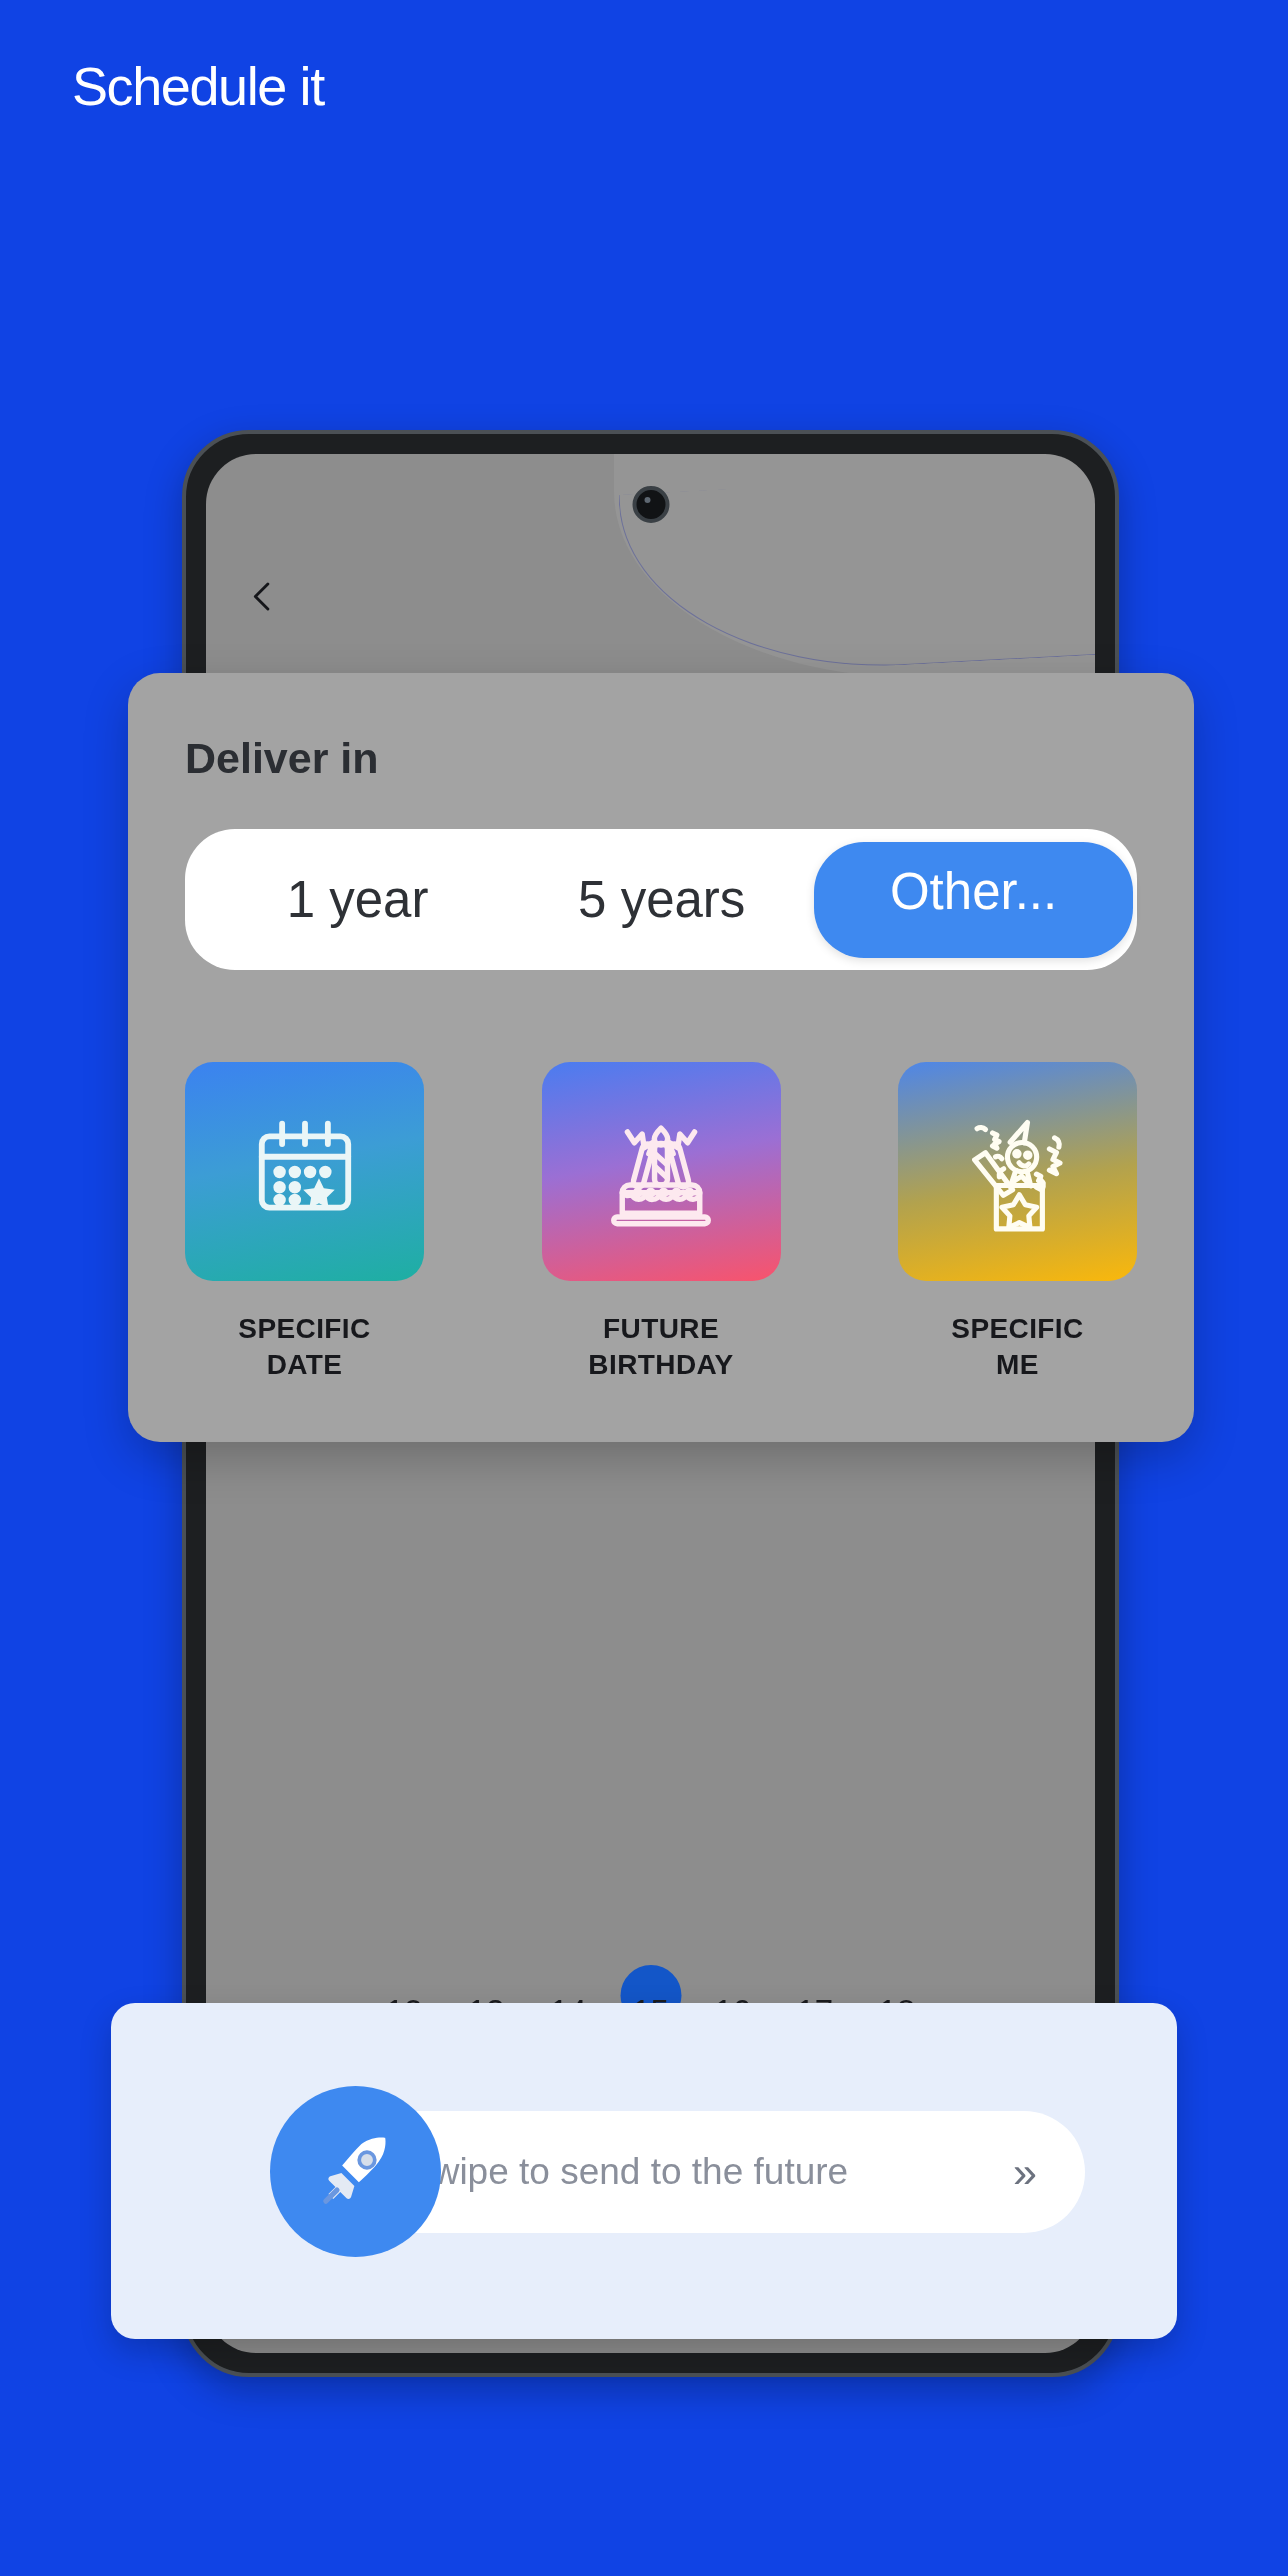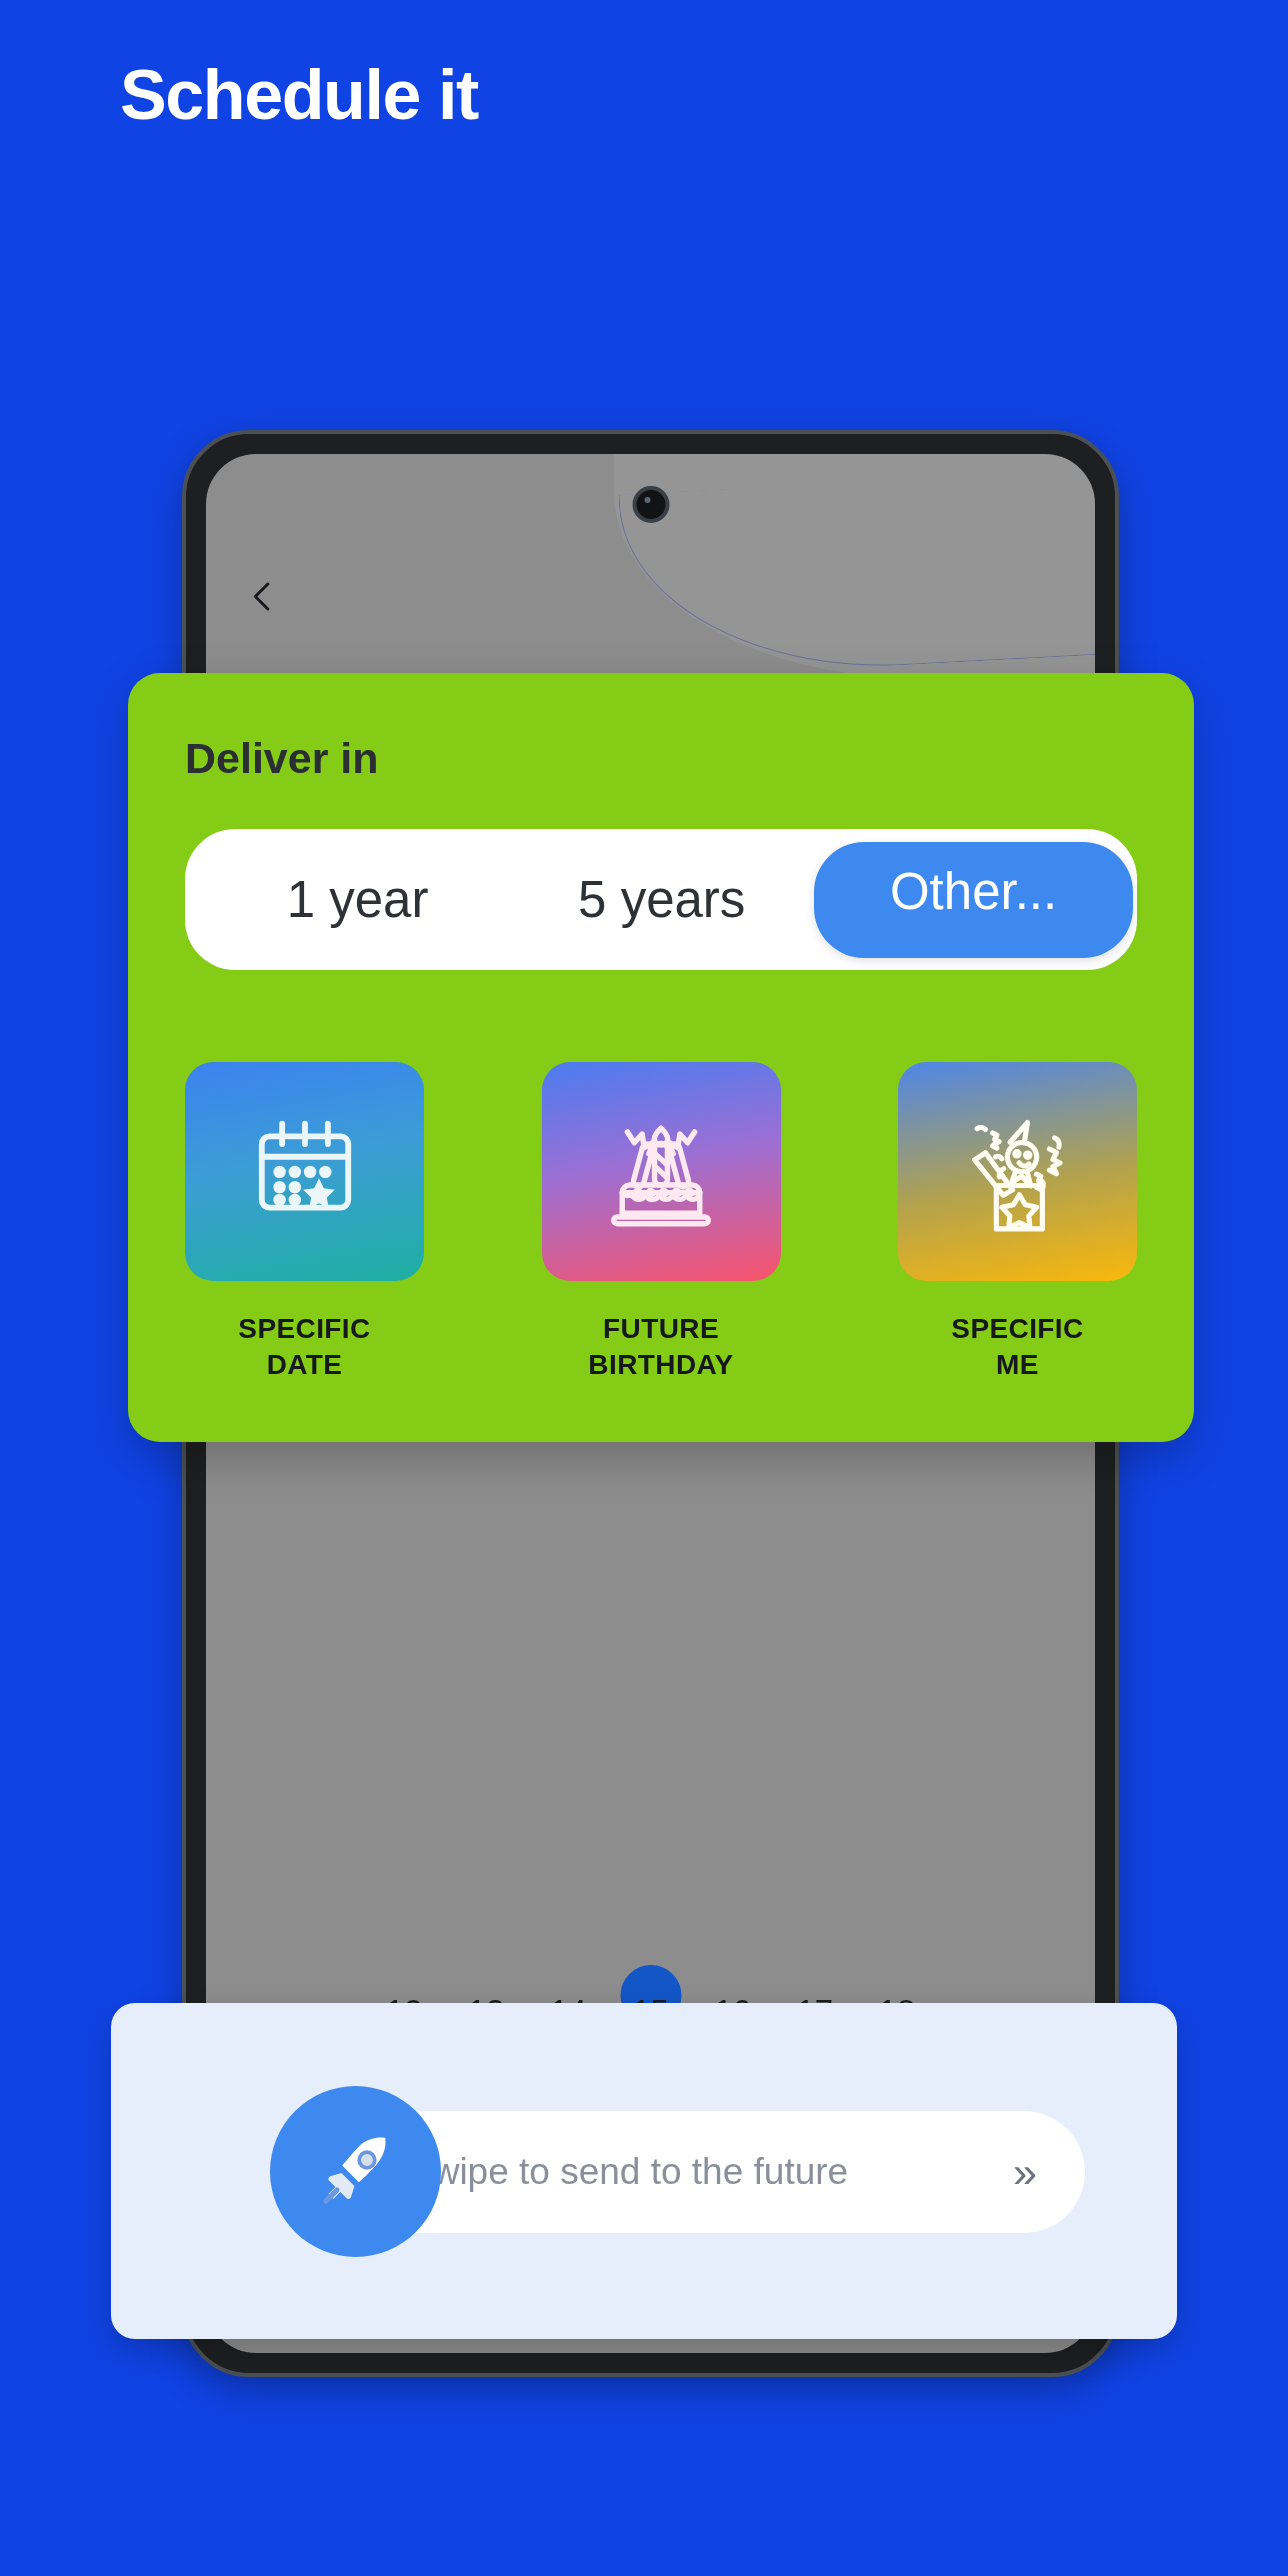--- a/index.html
+++ b/index.html
@@ -9,26 +9,25 @@
     background:#1043E4;
     font-family:"Liberation Sans", sans-serif;
     position:relative;
     overflow:hidden;
   }
 
   
   .headline {
     position:absolute;
     left:72px; top:57px;
-    font-size:70px;
-    font-weight:bold;
+    font-size:54px;
+    font-weight:normal;
     color:#FFFFFF;
     letter-spacing:-1.4px;
     line-height:1.1;
-    margin-left:48px;
   }
 
   
   .phone {
     position:absolute;
     left:182px; top:430px;
     width:937px; height:1947px;
     background:#1d1f21;
     border-radius:67px;
     border:4.6px solid #4b5055;
@@ -116,21 +115,21 @@
     font-size:35px;
     font-weight:bold;
     color:#111215;
   }
 
   
   .modal{
     position:absolute;
     left:128px; top:673px;
     width:1066px;
-    background:#84cc16;
+    background:#a3a3a3;
     border-radius:32px;
     padding:61px 57px 59px 57px;
     box-shadow:0 16.7px 45px rgba(0,0,0,.22);
   }
   .modal-title{
     font-size:43px;
     font-weight:bold;
     color:#2b2e33;
     margin-bottom:46px;
   }

